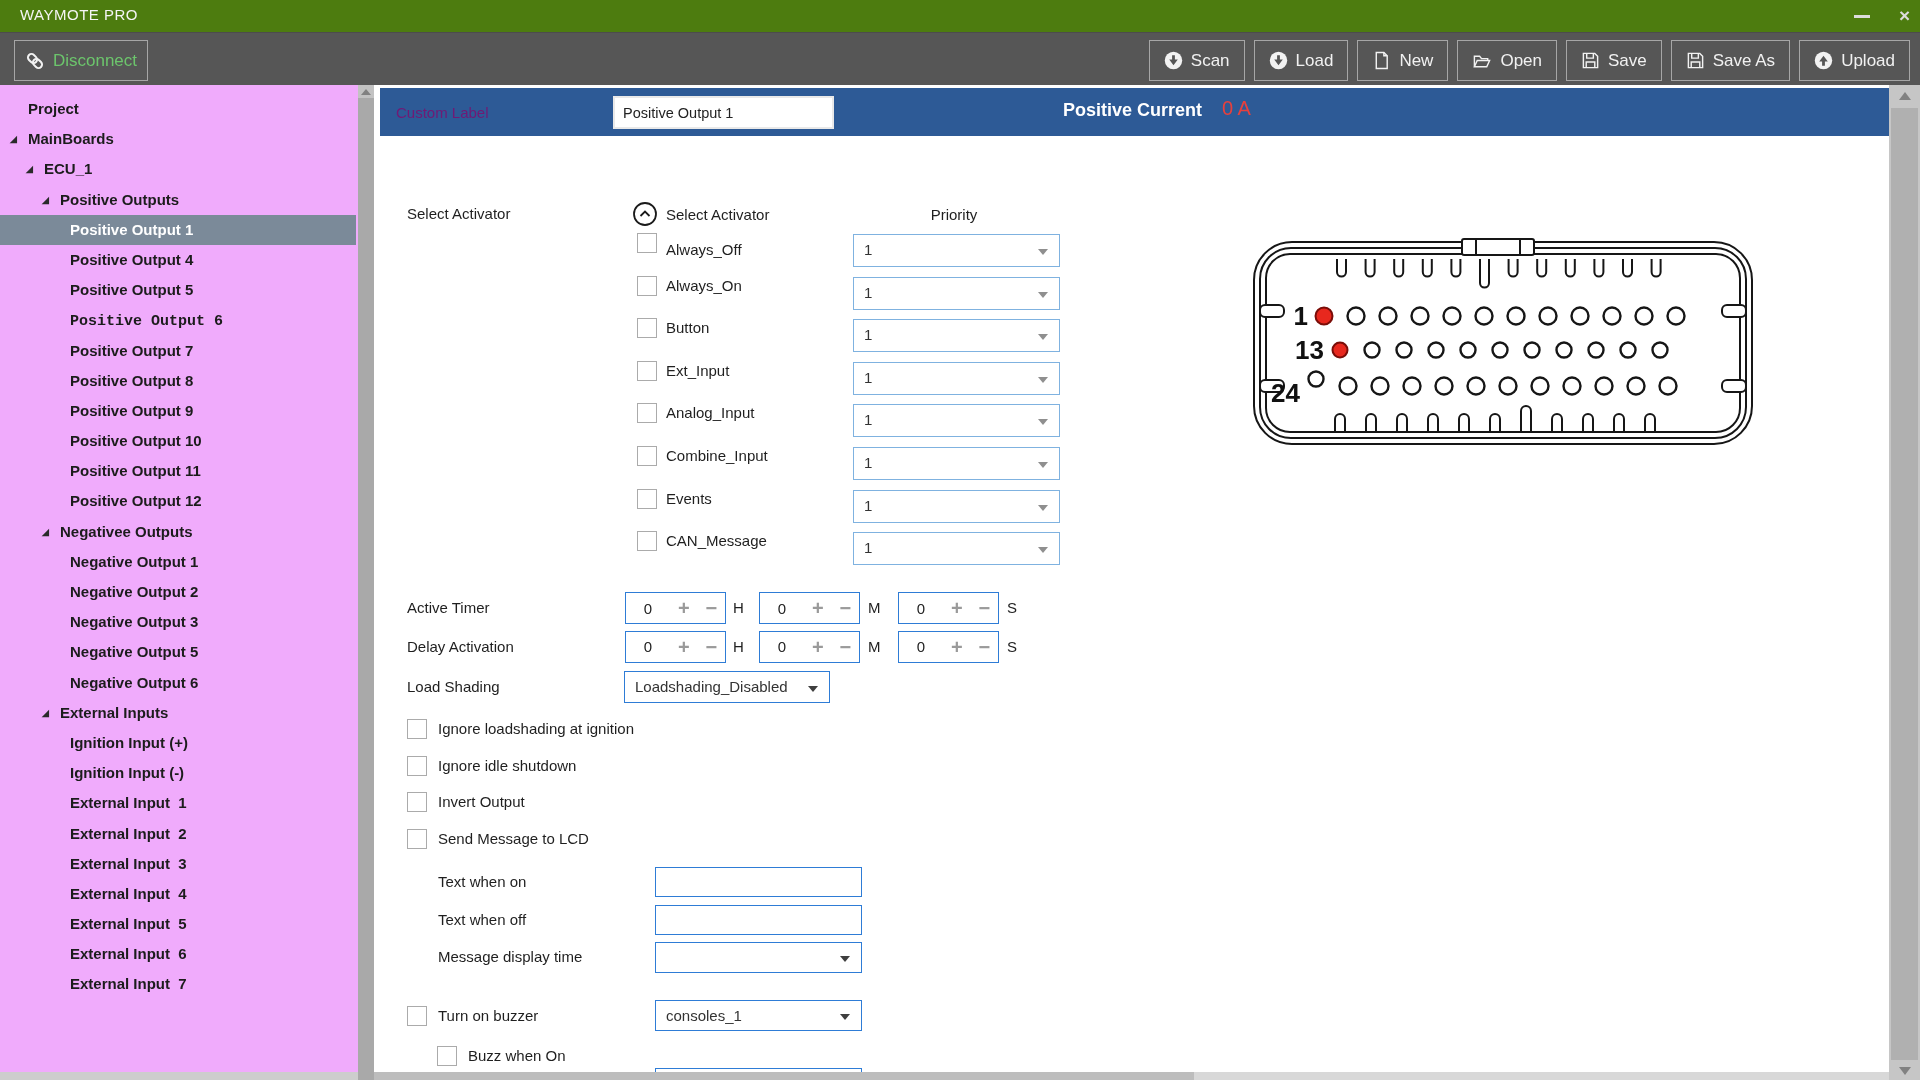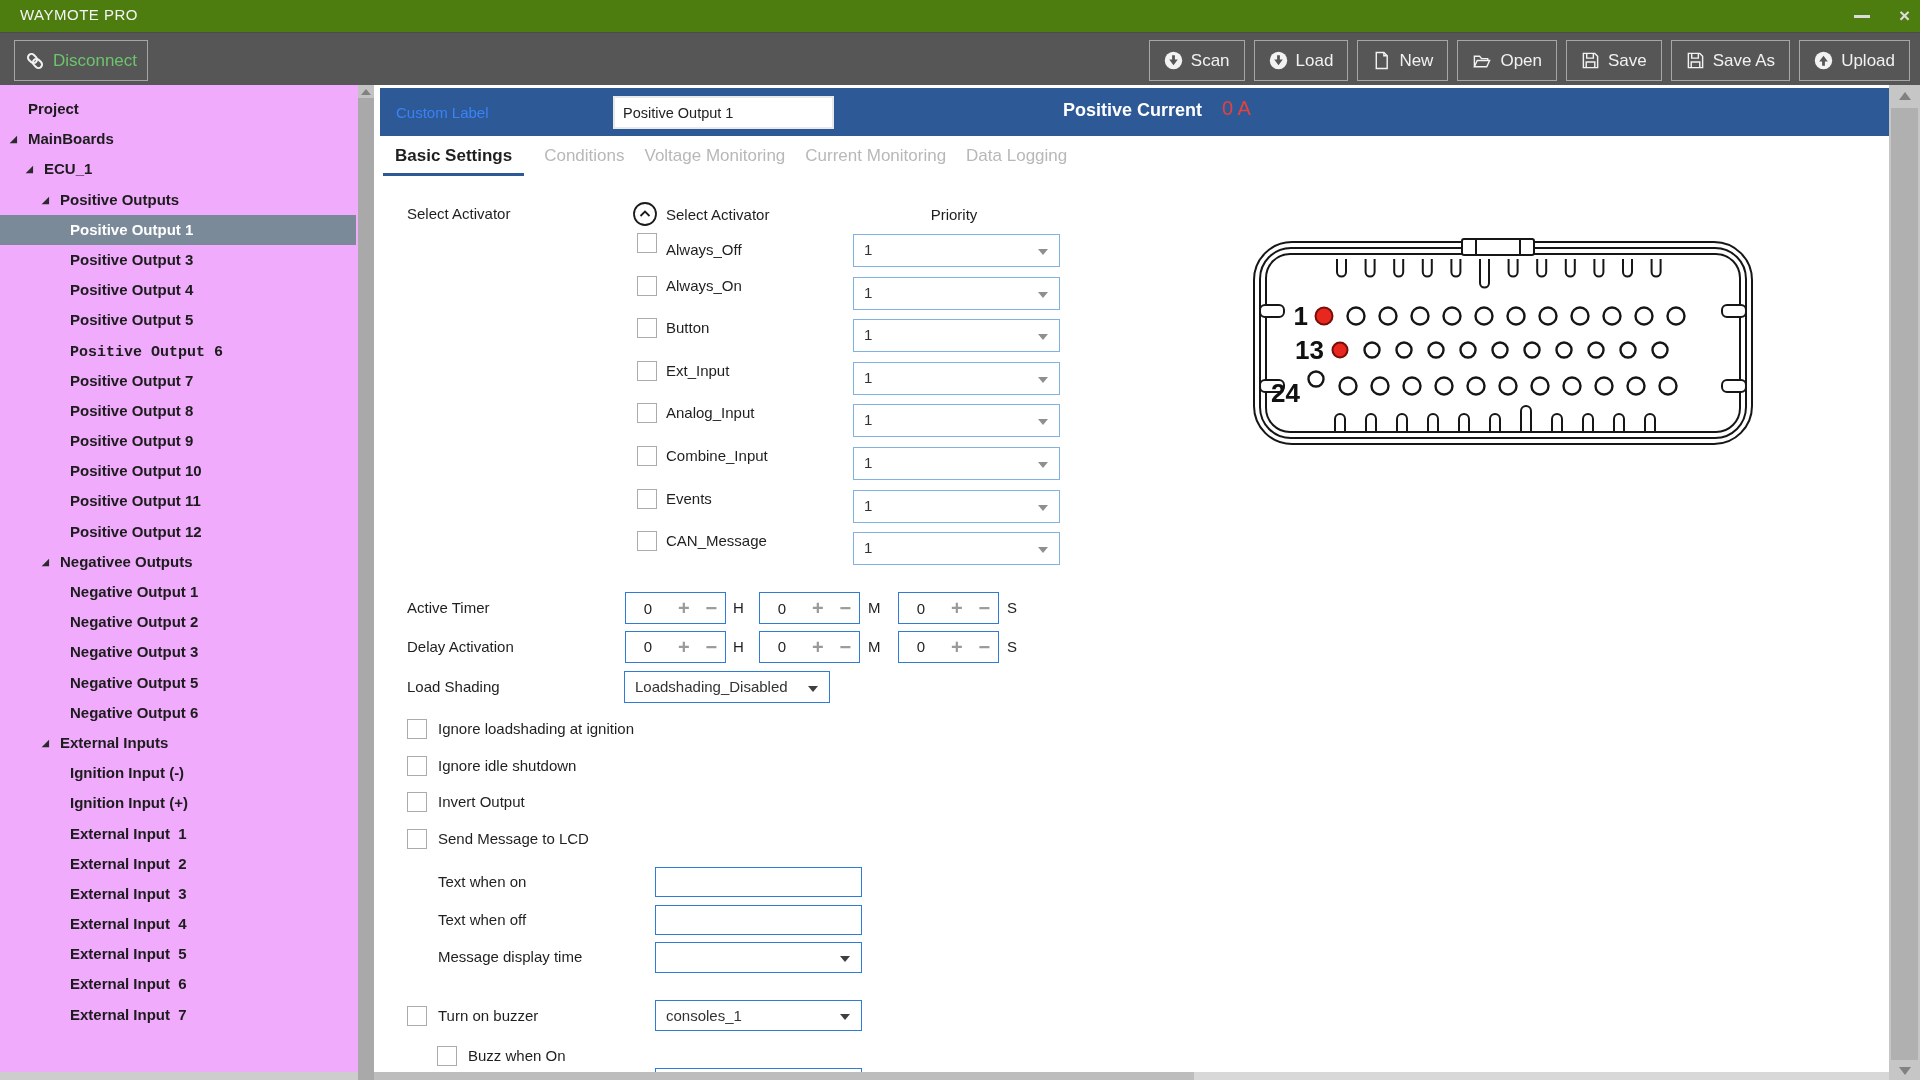--- a/index.html
+++ b/index.html
@@ -180,67 +180,59 @@
         </div>
       </div>
   </div>
 
   <div id="sidebar" class="abs">
       <div class="tree-row"><span style="margin-left: 28px;">Project</span></div>
       <div class="tree-row"><span class="tree-arrow" style="left: 10px;">◢</span><span style="margin-left: 28px;">MainBoards</span></div>
       <div class="tree-row"><span class="tree-arrow" style="left: 26px;">◢</span><span style="margin-left: 44px;">ECU_1</span></div>
       <div class="tree-row"><span class="tree-arrow" style="left: 42px;">◢</span><span style="margin-left: 60px;">Positive Outputs</span></div>
       <div class="tree-row selected"><span style="margin-left: 70px;">Positive Output 1</span></div>
-      <div class="tree-row"><span style="margin-left: 70px;">Positive Output 3</span></div>
       <div class="tree-row"><span style="margin-left: 70px;">Positive Output 4</span></div>
       <div class="tree-row"><span style="margin-left: 70px;">Positive Output 5</span></div>
       <div class="tree-row"><span style="margin-left: 70px; font-family: Liberation Mono, monospace;">Positive Output 6</span></div>
       <div class="tree-row"><span style="margin-left: 70px;">Positive Output 7</span></div>
       <div class="tree-row"><span style="margin-left: 70px;">Positive Output 8</span></div>
       <div class="tree-row"><span style="margin-left: 70px;">Positive Output 9</span></div>
       <div class="tree-row"><span style="margin-left: 70px;">Positive Output 10</span></div>
       <div class="tree-row"><span style="margin-left: 70px;">Positive Output 11</span></div>
       <div class="tree-row"><span style="margin-left: 70px;">Positive Output 12</span></div>
       <div class="tree-row"><span class="tree-arrow" style="left: 42px;">◢</span><span style="margin-left: 60px;">Negativee Outputs</span></div>
       <div class="tree-row"><span style="margin-left: 70px;">Negative Output 1</span></div>
       <div class="tree-row"><span style="margin-left: 70px;">Negative Output 2</span></div>
       <div class="tree-row"><span style="margin-left: 70px;">Negative Output 3</span></div>
       <div class="tree-row"><span style="margin-left: 70px;">Negative Output 5</span></div>
       <div class="tree-row"><span style="margin-left: 70px;">Negative Output 6</span></div>
       <div class="tree-row"><span class="tree-arrow" style="left: 42px;">◢</span><span style="margin-left: 60px;">External Inputs</span></div>
+      <div class="tree-row"><span style="margin-left: 70px;">Ignition Input (+)</span></div>
       <div class="tree-row"><span style="margin-left: 70px;">Ignition Input (-)</span></div>
-      <div class="tree-row"><span style="margin-left: 70px;">Ignition Input (+)</span></div>
       <div class="tree-row"><span style="margin-left: 70px;">External Input  1</span></div>
       <div class="tree-row"><span style="margin-left: 70px;">External Input  2</span></div>
       <div class="tree-row"><span style="margin-left: 70px;">External Input  3</span></div>
       <div class="tree-row"><span style="margin-left: 70px;">External Input  4</span></div>
       <div class="tree-row"><span style="margin-left: 70px;">External Input  5</span></div>
       <div class="tree-row"><span style="margin-left: 70px;">External Input  6</span></div>
       <div class="tree-row"><span style="margin-left: 70px;">External Input  7</span></div>
     </div>
   <div id="sb-vscroll" class="abs">
     <div class="arr-up-sm abs" style="left:3px;top:4px;"></div>
     <div id="sb-vthumb" class="abs"></div>
   </div>
 
   <div id="main" class="abs"></div>
 
   <div id="blue-header" class="abs"></div>
-  <span id="custom-label" class="abs flabel" style="color:#3b82f6">Custom Label</span>
+  <span id="custom-label" class="abs flabel" style="color:#701a75">Custom Label</span>
   <input id="custom-label-input" class="abs" value="Positive Output 1" style="">
   <span id="positive-current" class="abs">Positive Current</span>
   <span id="current-value" class="abs">0 A</span>
 
-  <div id="tabs" class="abs">
-      <div class="tab active">Basic Settings</div>
-      <div class="tab">Conditions</div>
-      <div class="tab">Voltage Monitoring</div>
-      <div class="tab">Current Monitoring</div>
-      <div class="tab">Data Logging</div>
-    </div>
 
   <span class="flabel" style="left:407px;top:203px;">Select Activator</span>
   <div id="collapse-icon" class="abs">
     <svg width="26" height="26" viewBox="0 0 26 26">
       <circle cx="13" cy="13" r="11" fill="none" stroke="#1a1a1a" stroke-width="1.8"></circle>
       <polyline points="8.5,15 13,10.5 17.5,15" fill="none" stroke="#1a1a1a" stroke-width="1.8"></polyline>
     </svg>
   </div>
   <span class="flabel" style="left:666px;top:204px;">Select Activator</span>
   <span class="flabel" style="left:868px;top:204px;width:172px;text-align:center;">Priority</span>

